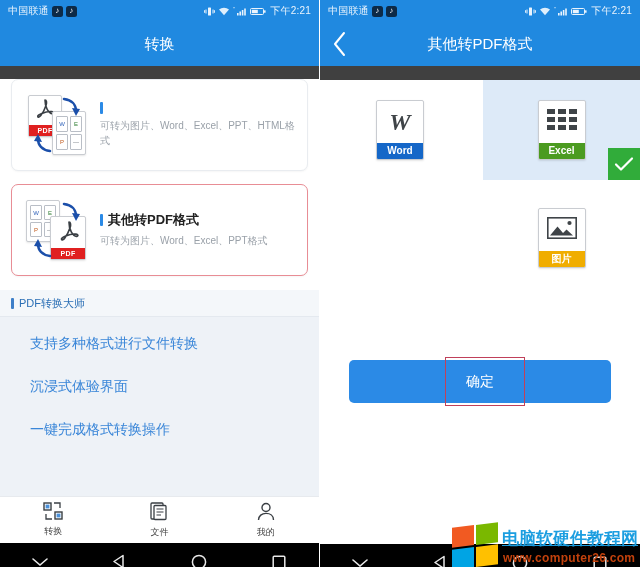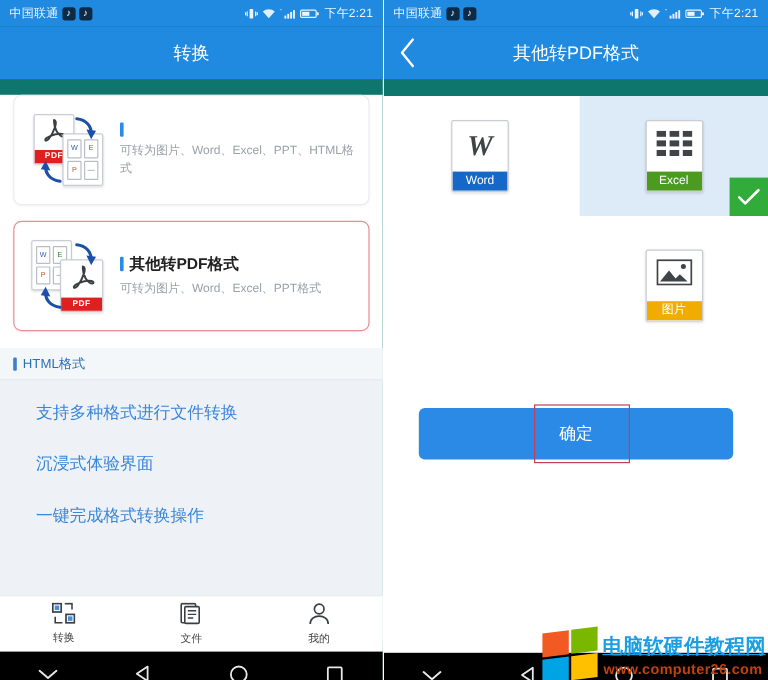--- a/index.html
+++ b/index.html
@@ -2,21 +2,21 @@
 <html><head>
 <meta charset="utf-8">
 <style>
   * { margin:0; padding:0; box-sizing:border-box; }
   html,body{
     width:640px; height:567px; overflow:hidden;
     font-family:"Liberation Sans","DejaVu Sans",sans-serif;
     background:#ffffff;
   }
   .screens{ display:flex; width:640px; height:567px; }
-  .phone{ width:320px; height:567px; position:relative; background:#0f766e; overflow:hidden; }
+  .phone{ width:320px; height:567px; position:relative; background:#404040; overflow:hidden; }
   .phone.left{ border-right:1px solid #ffffff; }
 
   
   .statusbar{
     height:22px; background:#2089e0; color:#eaf4fd;
     display:flex; align-items:center; justify-content:space-between;
     padding:0 8px; font-size:10px; letter-spacing:.2px;
   }
   .sb-left{ display:flex; align-items:center; gap:3px; }
   .sb-right{ display:flex; align-items:center; gap:3px; font-size:10px; }
@@ -114,31 +114,31 @@
   .sectitle .bar-accent{ height:12px; background:#3e7fc8; }
   .fmt-grid{ position:relative; margin-top:14px; height:200px; }
   .fmt-cell{ position:absolute; display:flex; align-items:center; justify-content:center; }
   .fmt-cell.sel{ background:#ddeaf8; }
   .fmt-cell.annot{ border:1.5px solid #e8636f; }
   .filetile{ width:48px; height:60px; background:#fff; border:1px solid #c9ccd1;
     border-radius:2px; overflow:hidden; display:flex; flex-direction:column;
     box-shadow:0 1px 2px rgba(0,0,0,.10); }
   .filetile .top{ flex:1; display:flex; align-items:center; justify-content:center; }
   .filetile .lbl{ height:16px; line-height:16px; text-align:center;
-    font-size:10px; font-weight:normal; color:#fff; }
+    font-size:10px; font-weight:bold; color:#fff; }
   .lbl.word{ background:#1567c8; }
   .lbl.excel{ background:#4b9b20; }
   .lbl.ppt{ background:#e8474a; }
   .lbl.img{ background:#f0ad00; }
   .wglyph{ font-size:24px; font-style:italic; font-weight:bold; color:#3f4448;
     font-family:"Liberation Serif",serif; }
   .check{ position:absolute; width:32px; height:32px; background:#31ac3a;
     display:flex; align-items:center; justify-content:center; }
 
-  .confirm-wrap{ position:absolute; left:29px; right:29px; top:260px; }
+  .confirm-wrap{ position:absolute; left:29px; right:29px; top:280px; }
   .confirm{ height:43px; background:#2b8ae6; border-radius:5px; color:#fff;
     display:flex; align-items:center; justify-content:center; font-size:14px;
     cursor:pointer; position:relative; }
   .confirm-annot{ position:absolute; left:96px; top:-3px; width:80px; height:49px;
     border:1.5px solid #c0405a; }
 
   
   .watermark{ position:absolute; right:0; bottom:0; width:190px; height:78px;
     pointer-events:none; }
   .wm-logo{ position:absolute; left:2px; top:22px; width:46px; height:42px;
@@ -264,21 +264,21 @@
             <i class="bar-accent"></i>
             <span>其他转PDF格式</span>
           </div>
           <div class="card-desc">可转为图片、Word、Excel、PPT格式</div>
         </div>
       </div>
 
       <div class="infopanel">
         <div class="infohead">
           <i class="bar-accent"></i>
-          <span>HTML格式</span>
+          <span>PDF转换大师</span>
         </div>
         <div class="infolist">
           <div>支持多种格式进行文件转换</div>
           <div>沉浸式体验界面</div>
           <div>一键完成格式转换操作</div>
         </div>
       </div>
 
       <div class="tabbar">
         <div class="tab">

